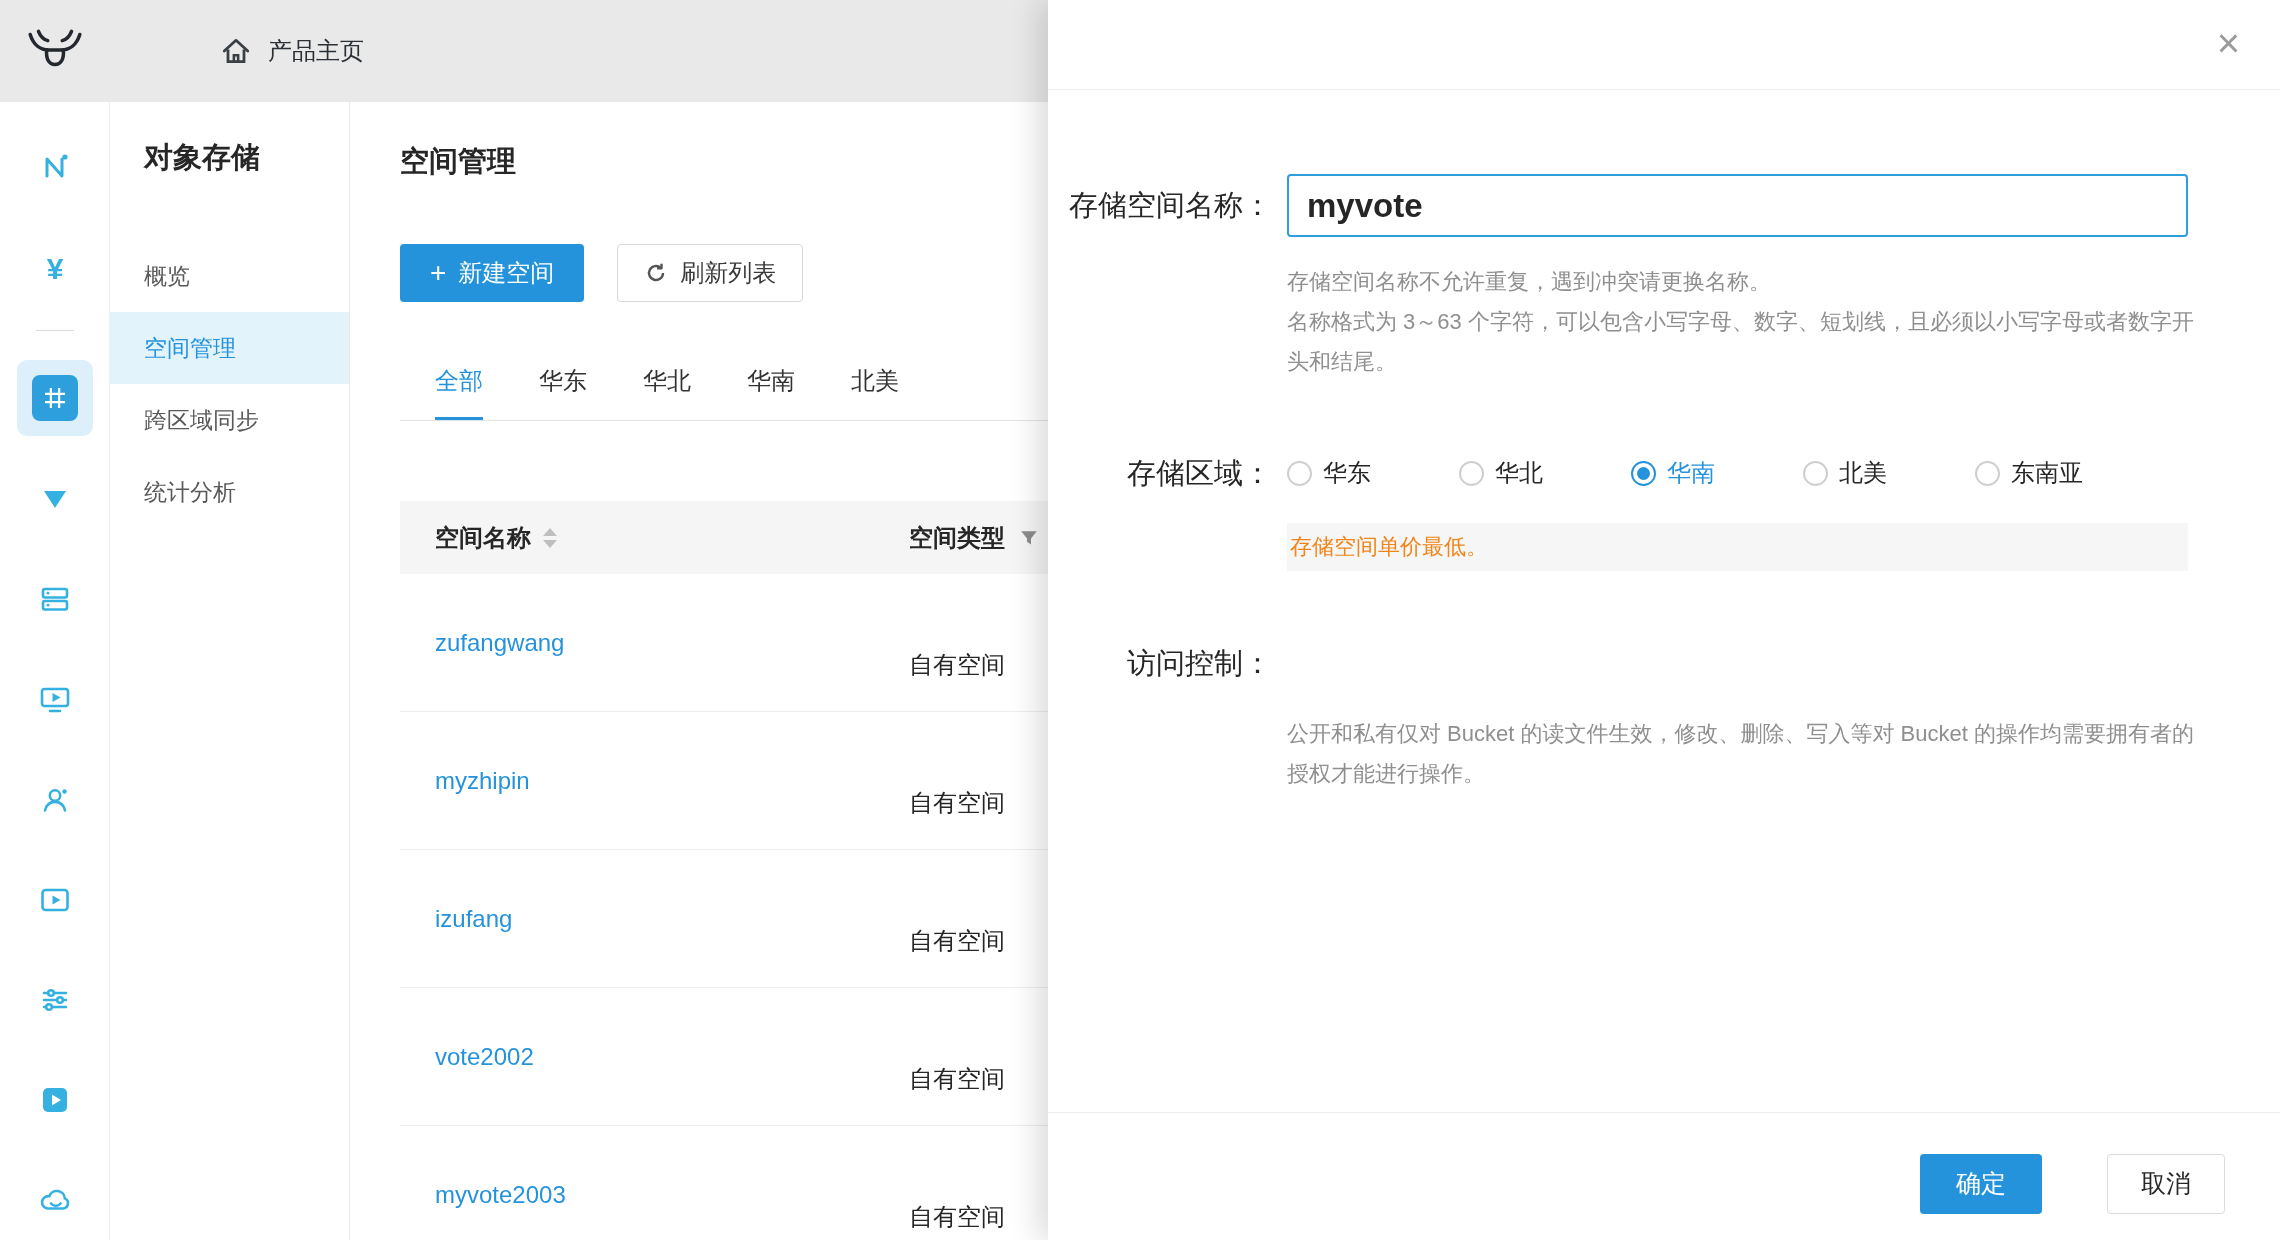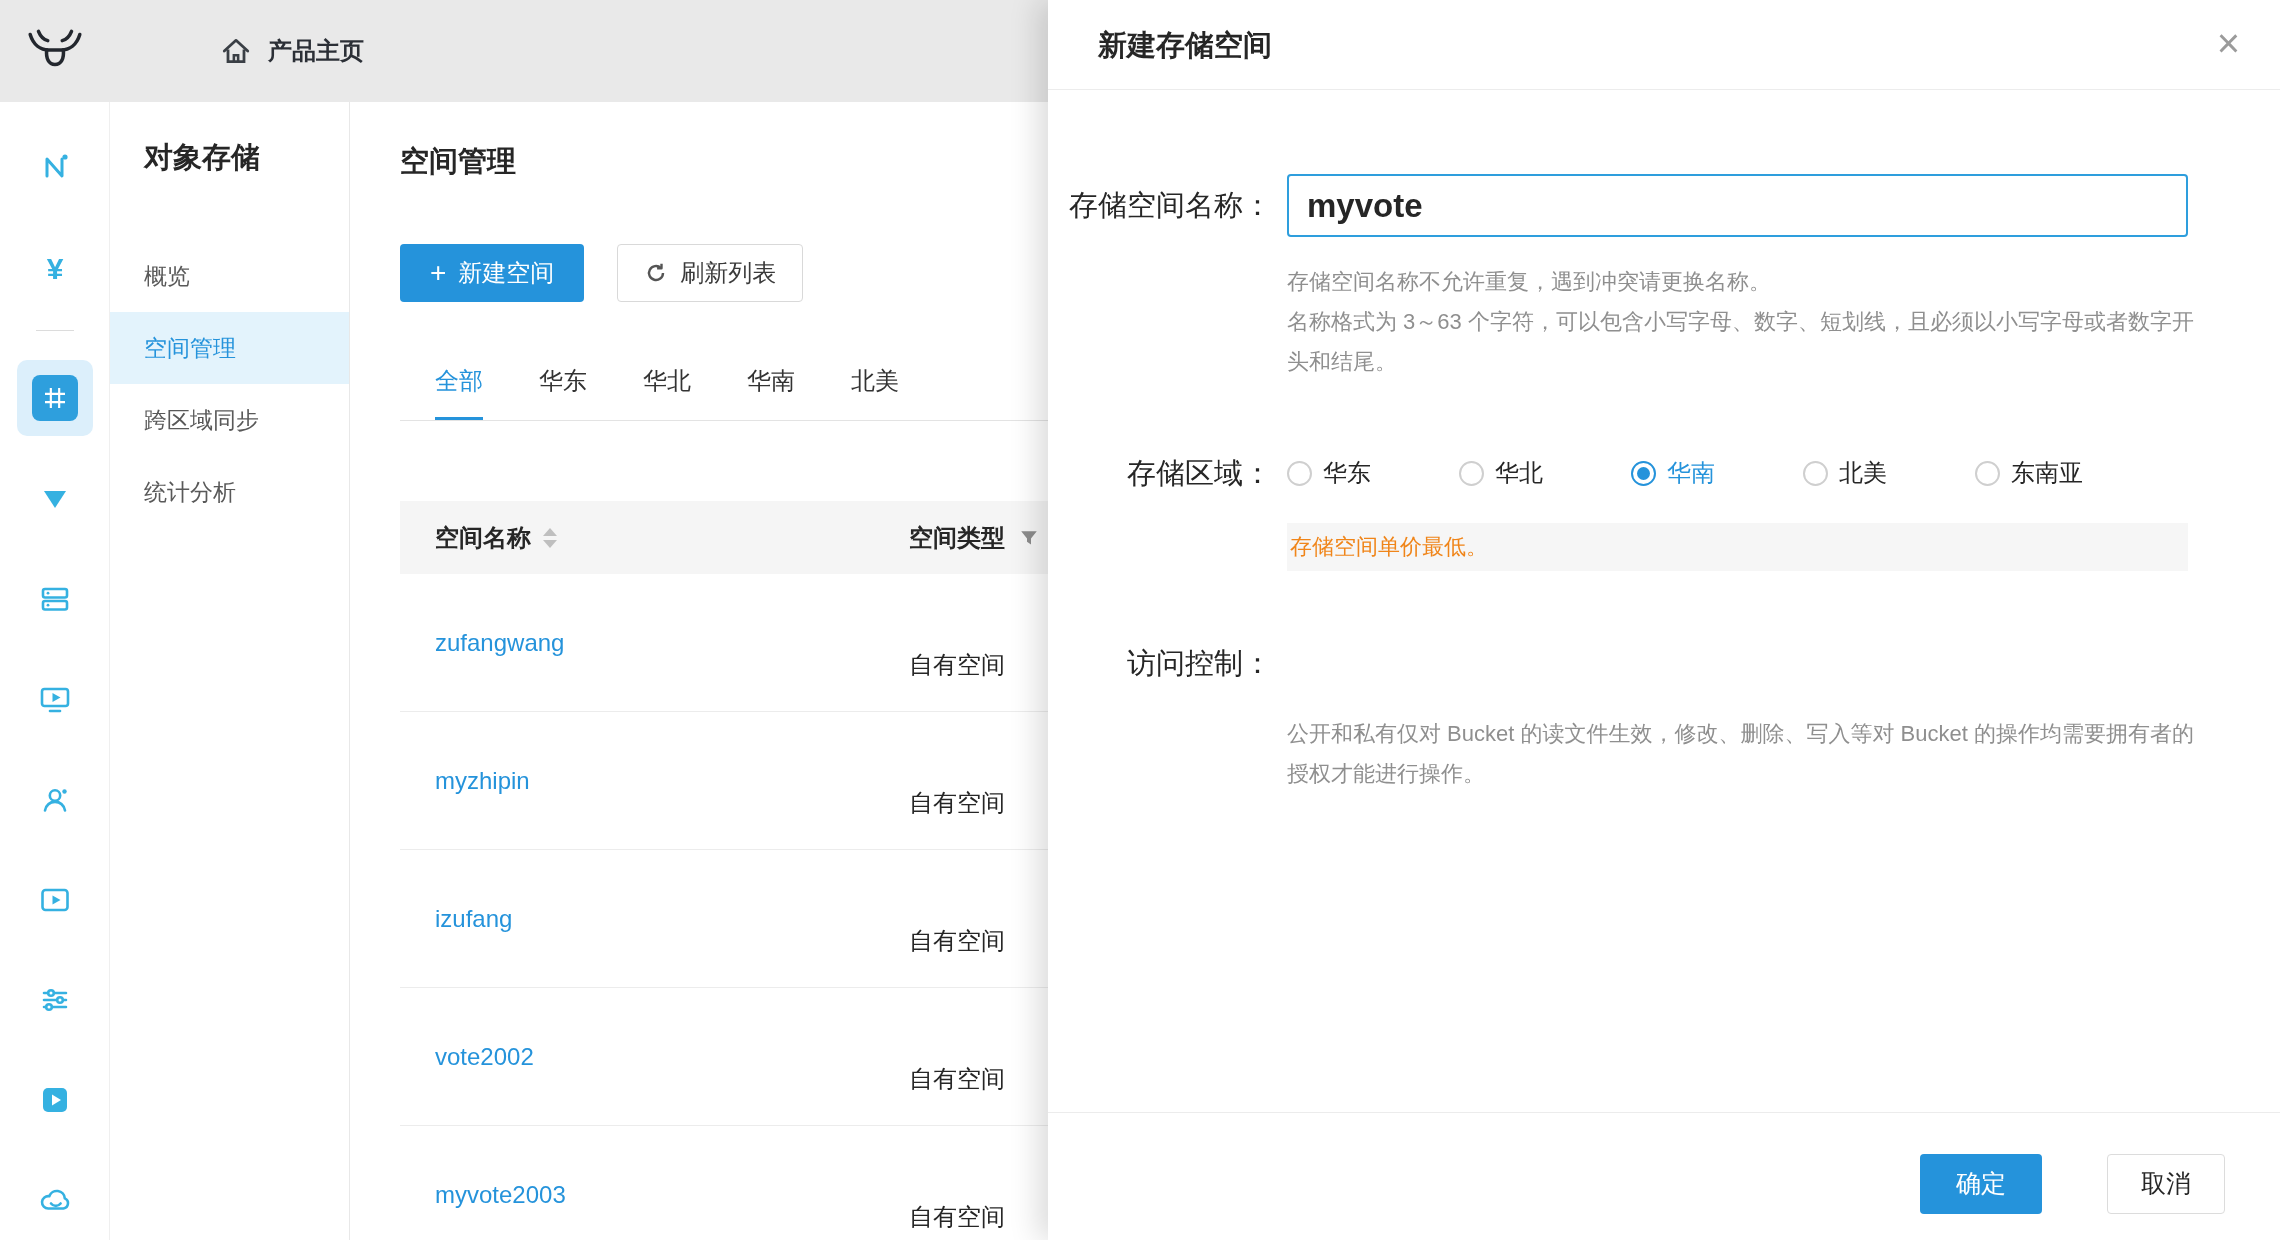--- a/index.html
+++ b/index.html
@@ -4,21 +4,21 @@
 <style>
   * { box-sizing: border-box; margin: 0; padding: 0; }
   html,body { background:#fff; }
   body { font-family: "Liberation Sans", "DejaVu Sans", sans-serif; color:#262626; }
   .stage { position:relative; width:2280px; height:1240px; background:#fff; overflow:hidden; }
 
   
   .topbar { position:absolute; left:0; top:0; width:100%; height:102px; background:#e9e9e9; display:flex; align-items:center; }
   .logo-box { width:110px; display:flex; justify-content:center; align-items:center; cursor:pointer; }
   .home-area { display:flex; align-items:center; gap:16px; margin-left:110px; cursor:pointer; }
-  .home-label { font-size:24px; font-weight:bold; color:#2b2f36; }
+  .home-label { font-size:24px; font-weight:normal; color:#2b2f36; }
 
   
   .rail { position:absolute; left:0; top:102px; width:110px; height:1138px; background:#fff; border-right:1px solid #efefef; }
   .rail-slot { position:absolute; left:0; width:110px; display:flex; justify-content:center; cursor:pointer; }
   .rail-divider { position:absolute; left:36px; top:228px; width:38px; height:1px; background:#dcdcdc; }
   .glyph { font-size:30px; font-weight:bold; color:#35b1e1; line-height:36px; }
   .active-pad { width:76px; height:76px; border-radius:10px; background:#dceffb; display:flex; align-items:center; justify-content:center; }
   .active-tile { width:46px; height:46px; border-radius:8px; background:#2e9fdd; display:flex; align-items:center; justify-content:center; }
 
   
@@ -274,21 +274,20 @@
           </div>
         <div class="cell-type">
             <span class="type-text">自有空间</span>
           </div>
       </div>
     </div>
   </main>
 
   <section class="drawer">
     <div class="drawer-header">
-      <div class="drawer-title">新建存储空间</div>
       <div class="drawer-close">×</div>
     </div>
 
     <div class="flabel name-label">存储空间名称：</div>
     <input class="name-input" type="text" value="myvote" style="">
 
     <div class="help name-help">
       <div>存储空间名称不允许重复，遇到冲突请更换名称。</div>
       <div>名称格式为 3～63 个字符，可以包含小写字母、数字、短划线，且必须以小写字母或者数字开头和结尾。</div>
     </div>

